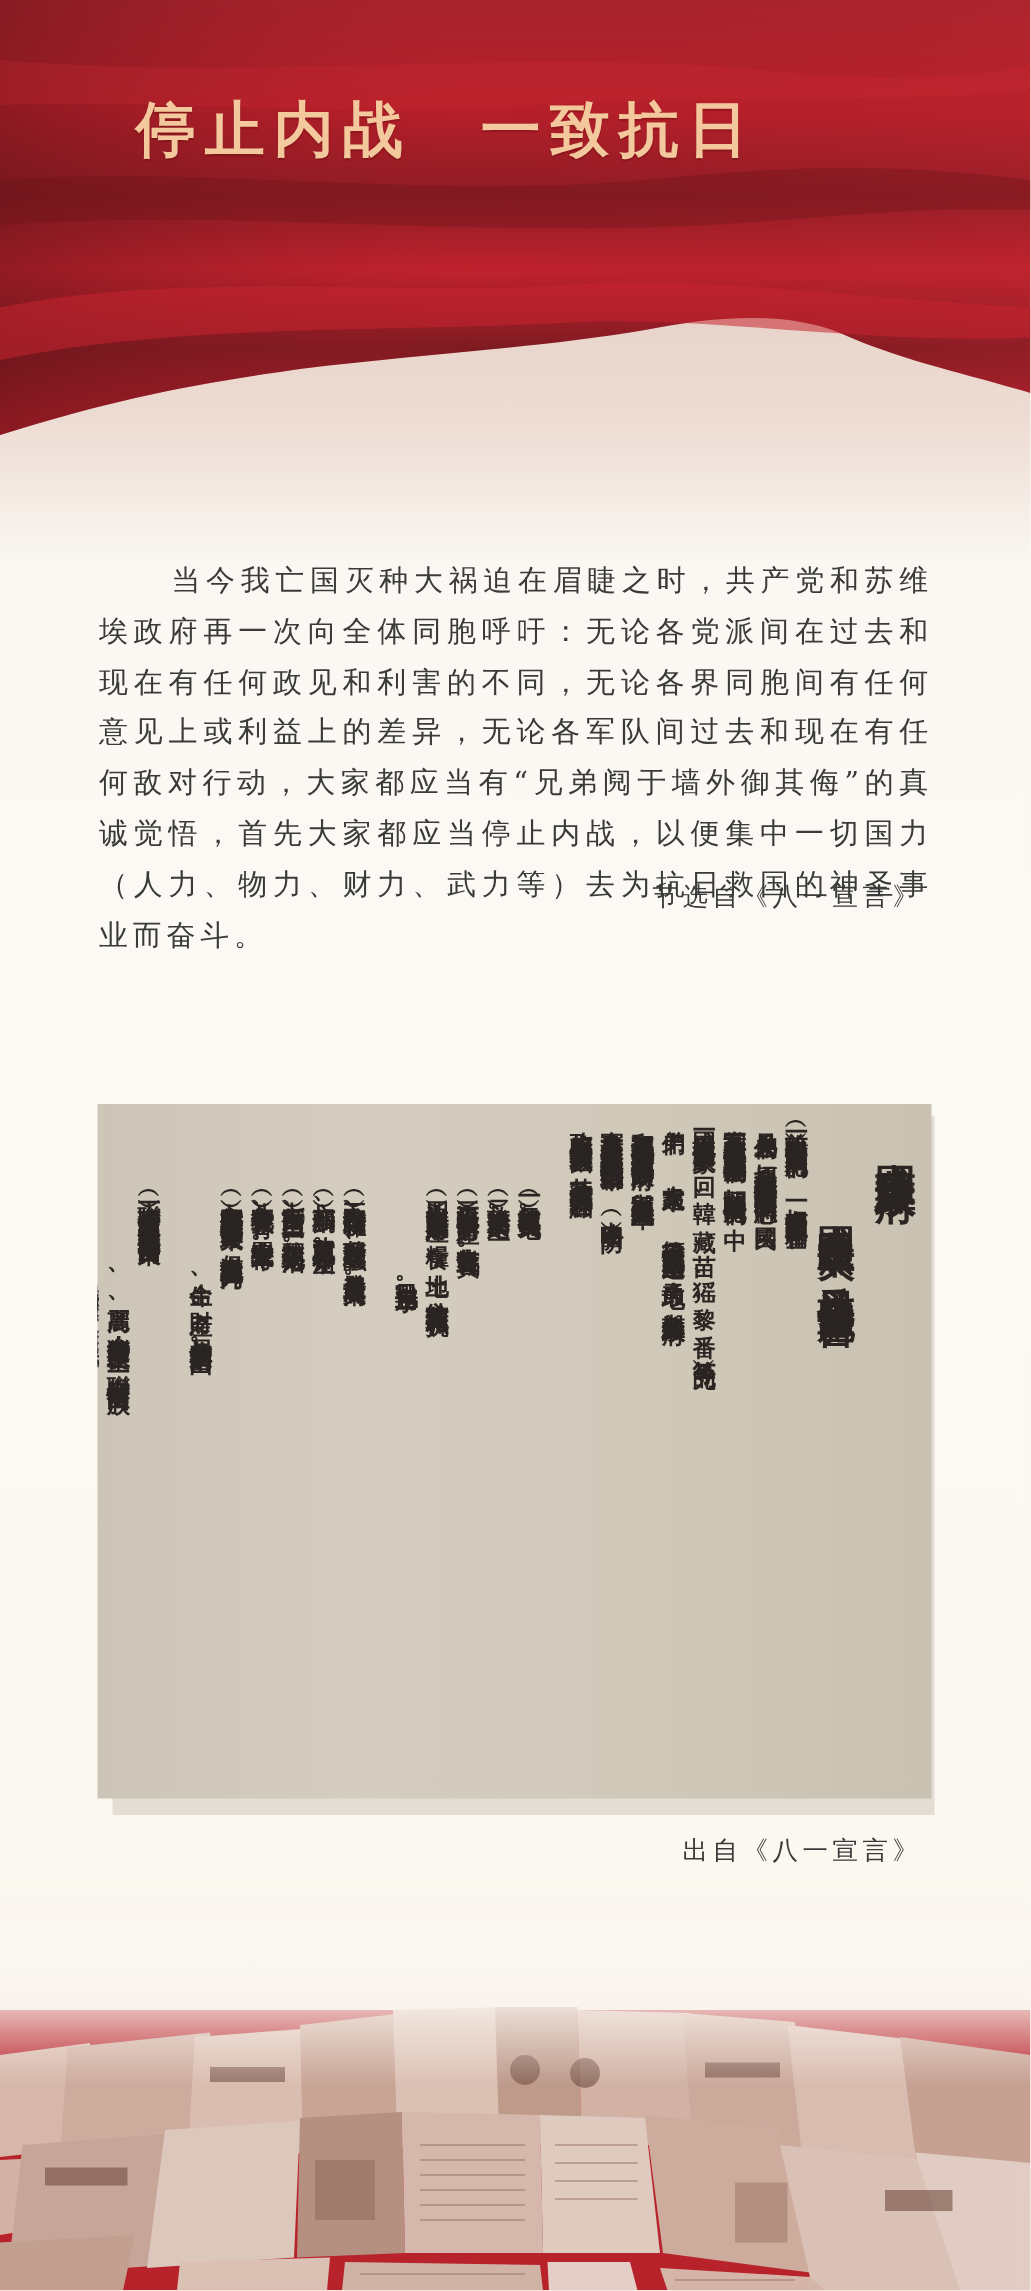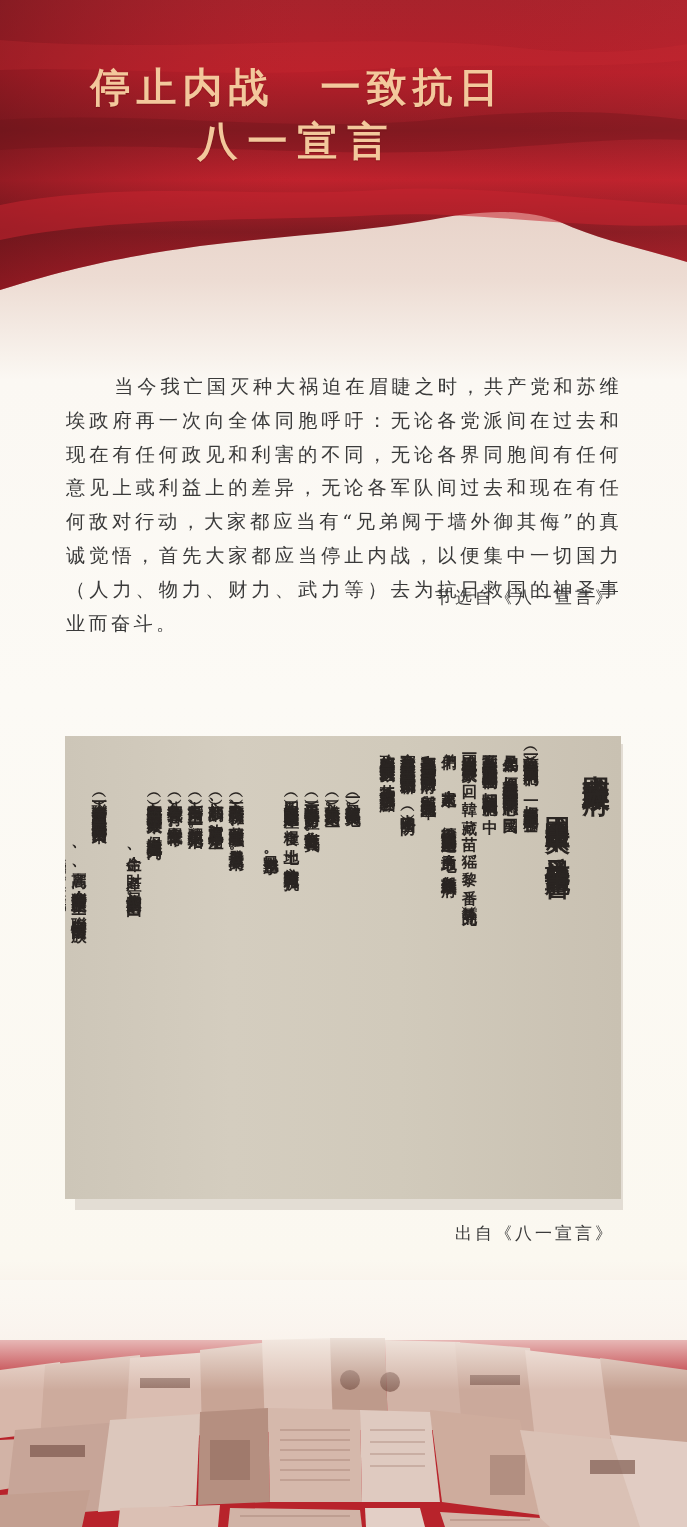--- a/index.html
+++ b/index.html
@@ -114,21 +114,20 @@
     <path d="M0 0 H687 V262 C640 248 600 240 560 222 C520 206 470 212 430 220 C360 232 280 236 200 246 C130 256 80 265 0 290 Z" fill="url(#fg1)"></path>
     <path d="M0 0 H687 V262 C640 248 600 240 560 222 C520 206 470 212 430 220 C360 232 280 236 200 246 C130 256 80 265 0 290 Z" fill="url(#fg2)"></path>
     <path d="M0 205 C120 180 260 198 380 190 C470 184 560 198 687 205 L687 225 C580 230 470 210 380 215 C260 222 120 215 0 240 Z" fill="#c7252f" opacity="0.55"></path>
     <path d="M0 120 C150 110 300 135 450 118 C560 108 620 112 687 120 L687 140 C600 136 520 150 420 152 C280 155 140 140 0 150 Z" fill="#6a141a" opacity="0.35"></path>
     <path d="M0 40 C180 55 360 30 520 48 C600 56 650 50 687 44 L687 60 C600 70 480 62 360 70 C220 78 100 66 0 70 Z" fill="#d02a35" opacity="0.25"></path>
   </svg>
 </div>
 
 <div class="title">
   <div class="line1">停止内战　一致抗日</div>
-  <div class="line2">八一宣言</div>
 </div>
 
 <div class="quote">
   <p>当今我亡国灭种大祸迫在眉睫之时，共产党和苏维埃政府再一次向全体同胞呼吁：无论各党派间在过去和现在有任何政见和利害的不同，无论各界同胞间有任何意见上或利益上的差异，无论各军队间过去和现在有任何敌对行动，大家都应当有“兄弟阋于墙外御其侮”的真诚觉悟，首先大家都应当停止内战，以便集中一切国力（人力、物力、财力、武力等）去为抗日救国的神圣事业而奋斗。</p>
 </div>
 <div class="quote-source">节选自《八一宣言》</div>
 
 <div class="clip-shadow"></div>
 <div class="clip">
   <div class="clip-inner">

